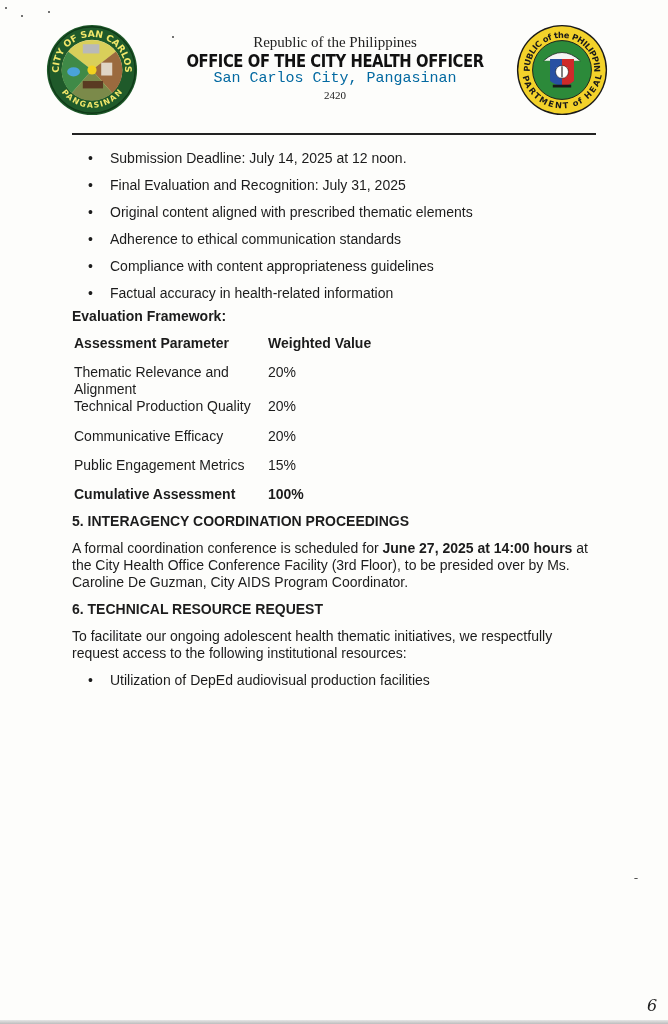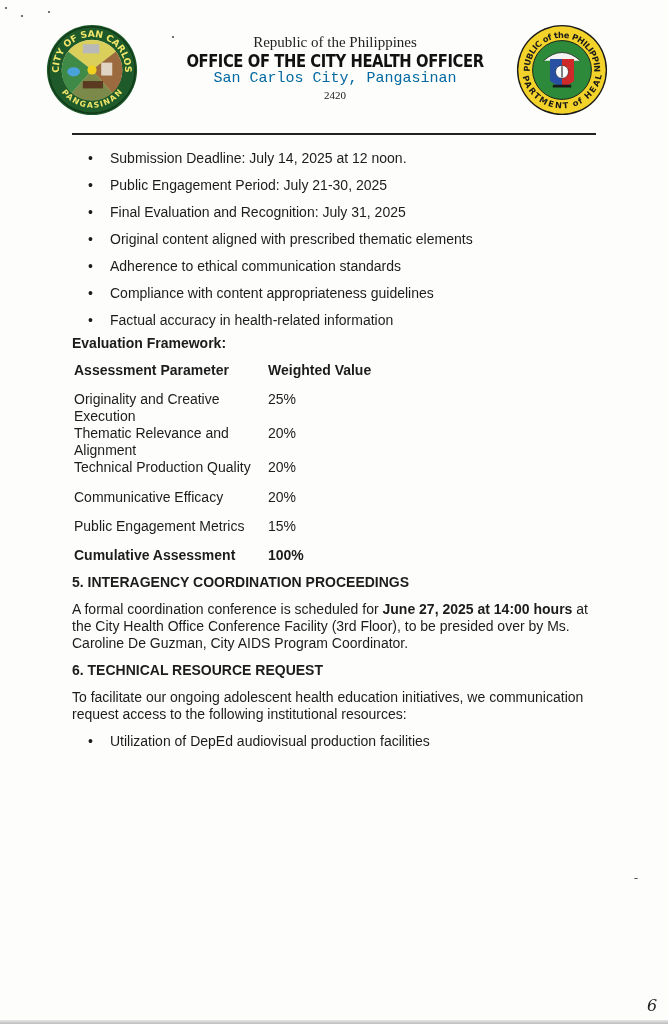--- a/index.html
+++ b/index.html
@@ -79,41 +79,36 @@
   <path id="sr-bot" d="M16 56 A35 35 0 0 0 84 56" fill="none"></path>
   <text font-size="9" font-weight="bold" fill="#1a1a1a" font-family="DejaVu Sans, sans-serif" dy="3"><textPath href="#sr-top" startOffset="50%" text-anchor="middle">REPUBLIC of the PHILIPPINES</textPath></text>
   <text font-size="9" font-weight="bold" fill="#1a1a1a" font-family="DejaVu Sans, sans-serif" dy="9"><textPath href="#sr-bot" startOffset="50%" text-anchor="middle">DEPARTMENT of HEALTH</textPath></text>
 </svg>
 
 <div class="rule"></div>
 
 <div class="content">
   <ul class="bullets">
     <li>Submission Deadline: July 14, 2025 at 12 noon.</li>
-    <li>Public Engagement Period: July 21-30, 2025</li>
     <li>Final Evaluation and Recognition: July 31, 2025</li>
   </ul>
 
   <ul class="bullets">
     <li>Original content aligned with prescribed thematic elements</li>
     <li>Adherence to ethical communication standards</li>
     <li>Compliance with content appropriateness guidelines</li>
     <li>Factual accuracy in health-related information</li>
   </ul>
 
   <div class="section-label" style="margin-top:-4px;">Evaluation Framework:</div>
   <table class="eval">
     <tbody>
         <tr class="head">
       <td class="param">Assessment Parameter</td>
       <td>Weighted Value</td>
-    </tr>
-    <tr>
-      <td class="param">Originality and Creative Execution</td>
-      <td>25%</td>
     </tr>
     <tr>
       <td class="param">Thematic Relevance and Alignment</td>
       <td>20%</td>
     </tr>
     <tr>
       <td class="param">Technical Production Quality</td>
       <td>20%</td>
     </tr>
     <tr>
@@ -128,21 +123,21 @@
       <td class="param">Cumulative Assessment</td>
       <td>100%</td>
     </tr>
   </tbody>
     </table>
 
   <div class="heading" style="margin-top:-2px;">5. INTERAGENCY COORDINATION PROCEEDINGS</div>
   <p class="para"><span>A formal coordination conference is scheduled for </span><b>June 27, 2025 at 14:00 hours</b><span> at the City Health Office Conference Facility (3rd Floor), to be presided over by Ms. Caroline De Guzman, City AIDS Program Coordinator.</span></p>
 
   <div class="heading">6. TECHNICAL RESOURCE REQUEST</div>
-  <p class="para">To facilitate our ongoing adolescent health education initiatives, we communication request access to the following institutional resources:</p>
+  <p class="para">To facilitate our ongoing adolescent health thematic initiatives, we respectfully request access to the following institutional resources:</p>
   <ul class="bullets">
     <li>Utilization of DepEd audiovisual production facilities</li>
   </ul>
 </div>
 
 <span class="speck" style="left:634px;top:878px;width:4px;height:1px;"></span>
 <div class="page-number">6</div>
 <div class="bottom-edge"></div>
 
 </body></html>

